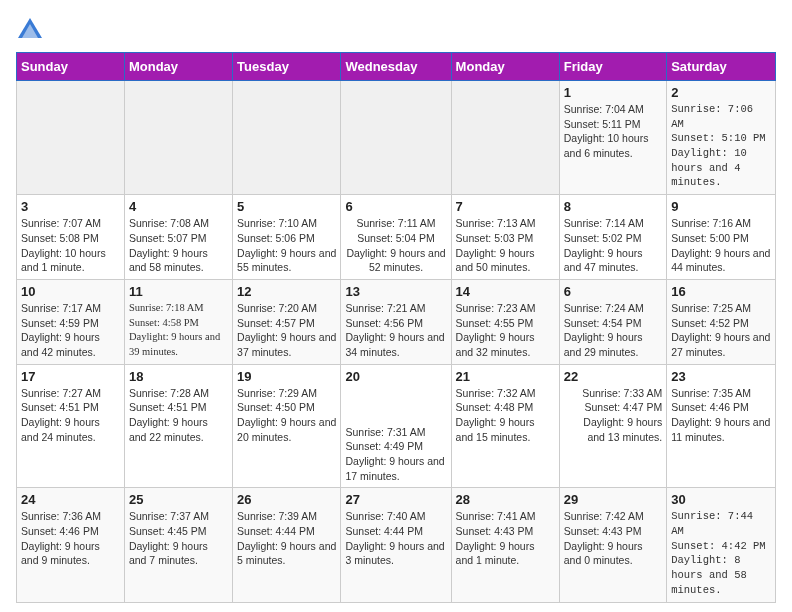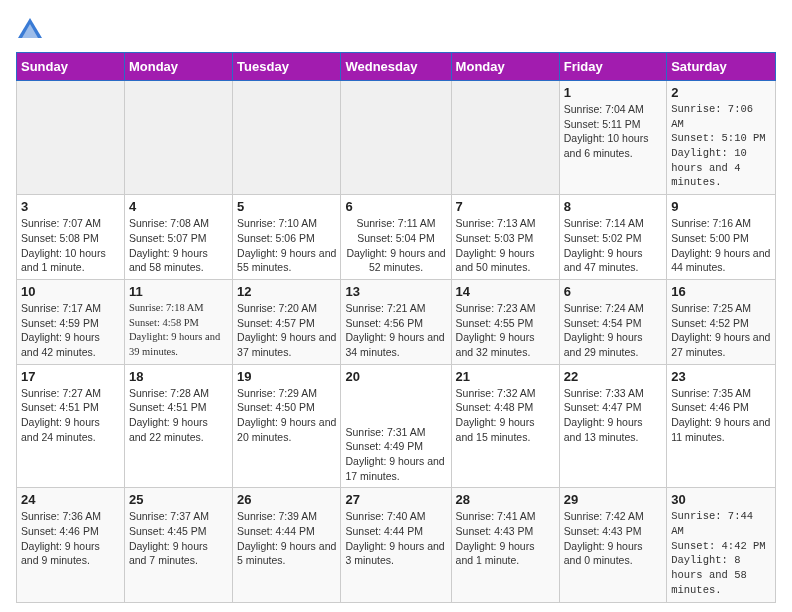--- a/index.html
+++ b/index.html
@@ -258,21 +258,21 @@
 Daylight: 9 hours and 17 minutes.</div>
         </td>
         <td>
           <div class="day-number">21</div>
           <div class="day-info" style="white-space: pre-line;">Sunrise: 7:32 AM
 Sunset: 4:48 PM
 Daylight: 9 hours and 15 minutes.</div>
         </td>
         <td>
           <div class="day-number">22</div>
-          <div class="day-info" style="white-space: pre-line;">Sunrise: 7:33 AM
+          <div class="day-info" style="white-space: pre-line; text-align: right;">Sunrise: 7:33 AM
 Sunset: 4:47 PM
 Daylight: 9 hours and 13 minutes.</div>
         </td>
         <td>
           <div class="day-number">23</div>
           <div class="day-info" style="white-space: pre-line;">Sunrise: 7:35 AM
 Sunset: 4:46 PM
 Daylight: 9 hours and 11 minutes.</div>
         </td>
       </tr>

